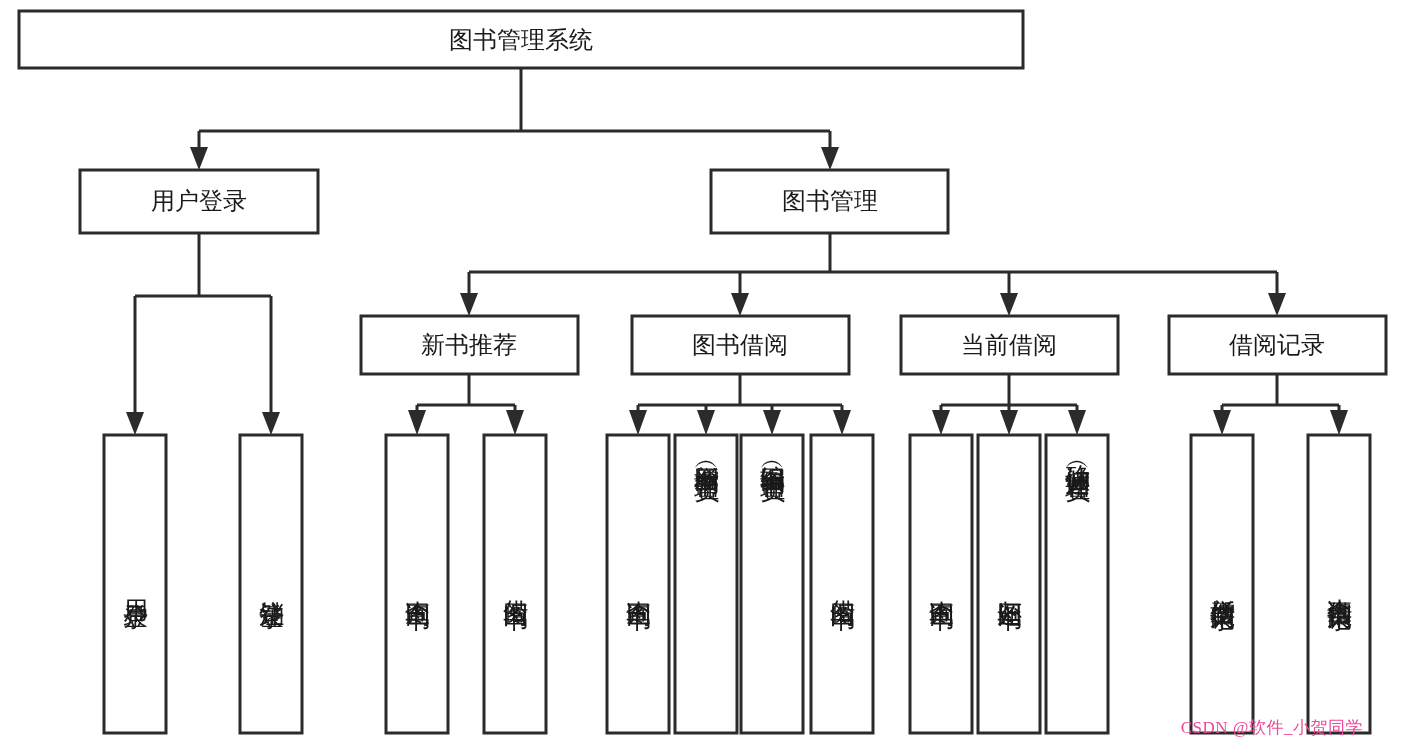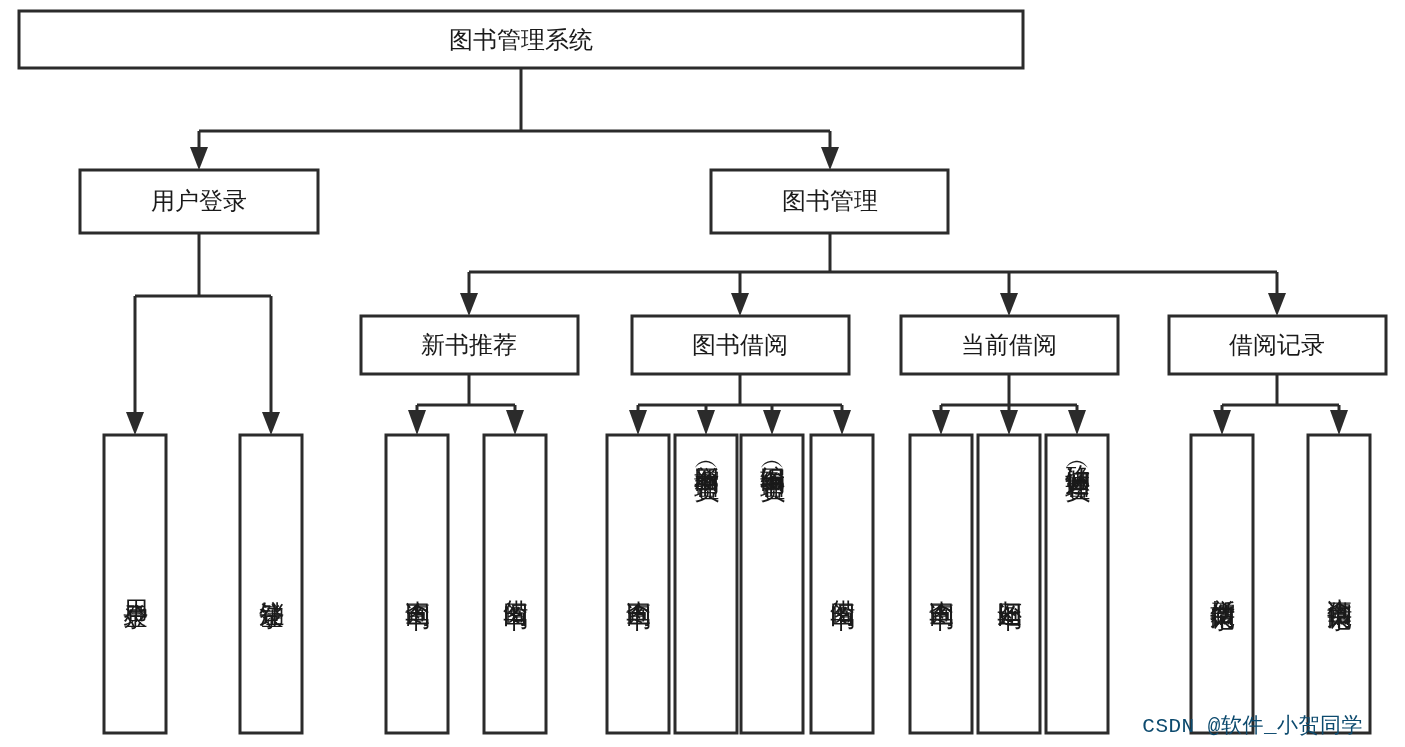--- a/index.html
+++ b/index.html
@@ -64,23 +64,23 @@
     line-height: 1.06;
     letter-spacing: 2px;
     color: #1a1a1a;
     white-space: nowrap;
     text-align: center;
   }
   #watermark {
     position: absolute;
     right: 14px;
     bottom: 8px;
-    font-family: Liberation Mono, monospace;
-    font-size: 21px;
-    color: #0c4a6e;
+    font-family: Liberation Serif, serif;
+    font-size: 17px;
+    color: #ec4899;
     letter-spacing: 0.5px;
     white-space: nowrap;
   }
 </style>
 </head>
 <body>
 
 <div id="diagram-root">
 
   <svg id="diagram-svg" viewBox="0 0 1405 747">

